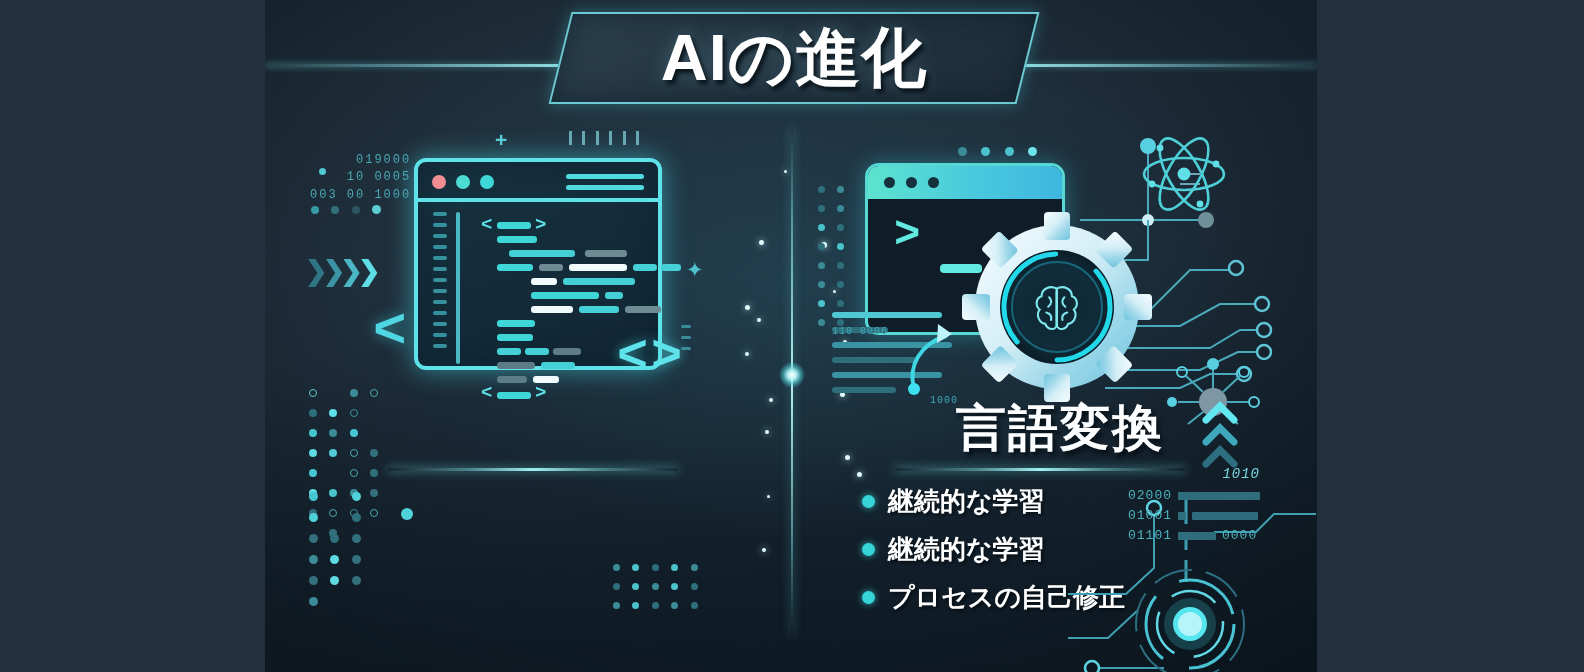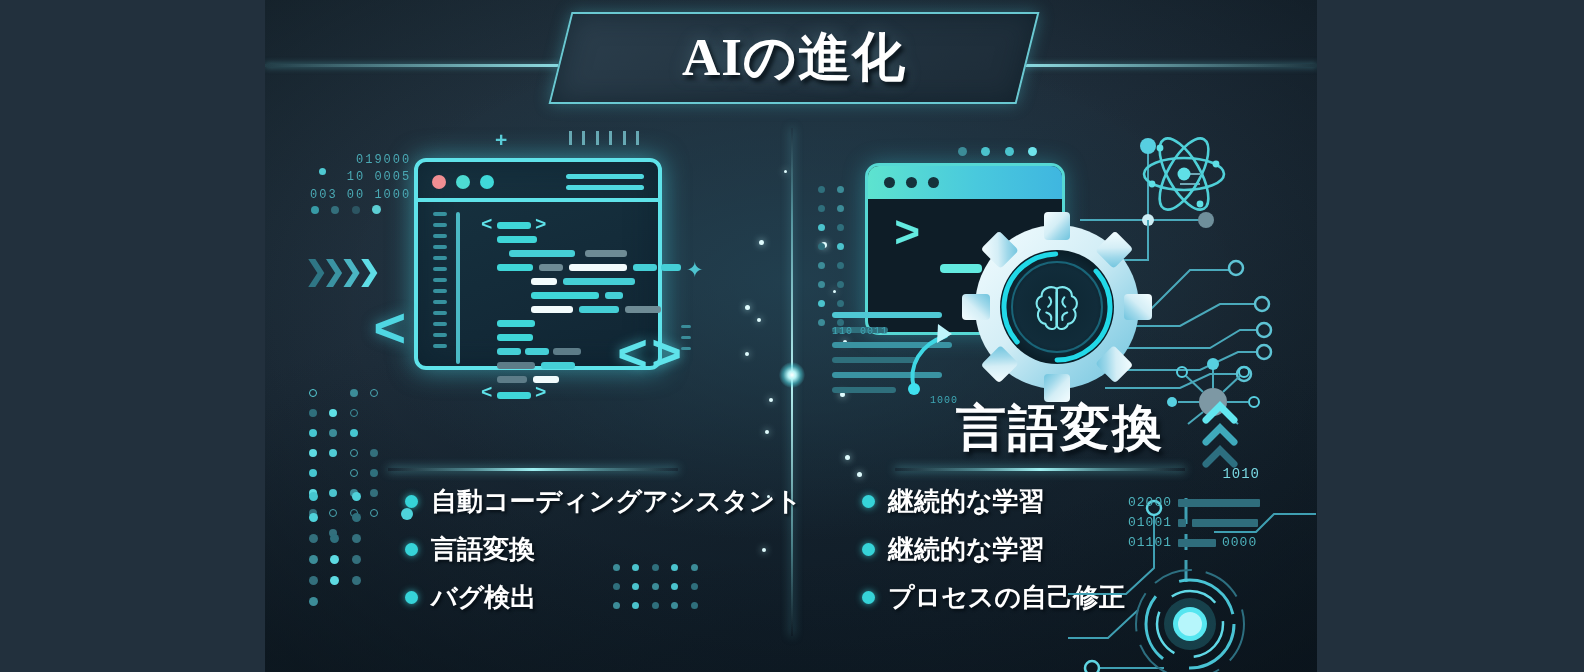--- a/index.html
+++ b/index.html
@@ -43,24 +43,23 @@
   .banner{
     position:absolute; left:295px; top:12px; width:468px; height:92px; z-index:8;
     transform:skewX(-14deg);
     background:linear-gradient(135deg,#2b3e4c 0%,#223340 55%,#1d2c38 100%);
     border:2px solid rgba(112,214,222,.92);
     box-shadow:0 0 16px rgba(80,200,215,.35), inset 0 0 26px rgba(10,25,35,.55);
   }
   .banner-inner{ position:absolute; left:295px; top:12px; width:468px; height:92px; z-index:9;
     display:flex; align-items:center; justify-content:center; }
   .banner-title{
-    font-size:53px; font-weight:bold; color:#ffffff; letter-spacing:1px;
+    font-size:65px; font-weight:bold; color:#ffffff; letter-spacing:1px;
     text-shadow:3px 4px 4px rgba(4,12,18,.85), 0 0 18px rgba(150,225,240,.25);
     white-space:nowrap;
-    font-family:Liberation Serif, serif;
   }
 
   
   .divider{
     position:absolute; left:526px; top:128px; width:2px; height:508px; z-index:5;
     background:linear-gradient(180deg, rgba(120,220,225,0) 0%, rgba(130,225,230,.55) 18%,
       rgba(190,250,250,.95) 50%, rgba(130,225,230,.5) 82%, rgba(120,220,225,0) 100%);
     box-shadow:0 0 10px rgba(110,220,230,.55);
   }
   .divider-core{
@@ -160,21 +159,21 @@
   .chev{ font-family:"Liberation Sans",sans-serif; font-weight:bold; }
   .circuit line, .circuit path, .circuit circle{ vector-effect:non-scaling-stroke; }
 
   .glow-orb{
     position:absolute; left:938px; top:570px; width:110px; height:110px; z-index:12;
   }
   .binary-panel{ position:absolute; left:890px; top:466px; z-index:12;
     font-family:"Liberation Mono",monospace; color:#4eb3bd; font-size:13px; letter-spacing:1px; }
   .bp-row{ display:flex; align-items:center; gap:6px; margin-bottom:5px; }
   .bp-bar{ height:8px; background:#2f6d7c; border-radius:1px; }
-  .bp-label{ text-align:right; width:100%; color:#79d8e2; font-size:14px; margin-bottom:13px; }
+  .bp-label{ text-align:right; width:100%; color:#79d8e2; font-size:14px; margin-bottom:6px;font-style:italic; }
 
   .arrows-up{ position:absolute; left:1000px; top:410px; z-index:12; }
   .arrows-up svg{ display:block; }
 </style>
 </head>
 <body>
 
 <div class="stage">
 
   <div class="canvas">
@@ -370,34 +369,20 @@
         <i style="width:7px;height:7px;background:#2f6f7c;"></i>
         <i style="width:7px;height:7px;background:#3c8c98;"></i>
         <i style="width:7px;height:7px;background:#4bc3cd;"></i>
         <i style="width:7px;height:7px;background:#2f6f7c;"></i>
         <i style="width:7px;height:7px;background:#3c8c98;"></i>
         <i style="width:7px;height:7px;background:#2f6f7c;"></i>
       </div>
 
       <div class="heading-rule"></div>
 
-      <div class="bullets">
-        <div class="bullet-row">
-          <span class="bullet-dot"></span>
-          <span class="bullet-text">自動コーディングアシスタント</span>
-        </div>
-        <div class="bullet-row">
-          <span class="bullet-dot"></span>
-          <span class="bullet-text">言語変換</span>
-        </div>
-        <div class="bullet-row">
-          <span class="bullet-dot"></span>
-          <span class="bullet-text">バグ検出</span>
-        </div>
-      </div>
     </div>
 
     <div class="col col-right">
 
       <div class="term-win">
         <div class="term-bar">
           <span class="tdot" style="left:16px;"></span>
           <span class="tdot" style="left:38px;"></span>
           <span class="tdot" style="left:60px;"></span>
         </div>
@@ -472,21 +457,21 @@
       </div>
 
       <div class="codelines">
         <i style="width:110px;background:#4fc8d4;"></i>
         <i style="width:56px;background:#2f6f7c;"></i>
         <i style="width:120px;background:#3a93a2;"></i>
         <i style="width:86px;background:#2f6f7c;"></i>
         <i style="width:110px;background:#3a93a2;"></i>
         <i style="width:64px;background:#2f6f7c;"></i>
       </div>
-      <div class="mini-binary">110 0011</div>
+      <div class="mini-binary">110 0006</div>
       <div class="mini-binary" style="left:120px;top:395px;">1000</div>
 
       <div class="dec dotgrid" style="left:4px;top:182px;width:46px;">
         <i style="width:7px;height:7px;background:#2f6f7c;"></i>
         <i style="width:7px;height:7px;background:#3c8c98;"></i>
         <i style="width:7px;height:7px;background:#2f6f7c;"></i>
         <i style="width:7px;height:7px;background:#3c8c98;"></i>
         <i style="width:7px;height:7px;background:#4bc3cd;"></i>
         <i style="width:7px;height:7px;background:#2f6f7c;"></i>
         <i style="width:7px;height:7px;background:#2f6f7c;"></i>

